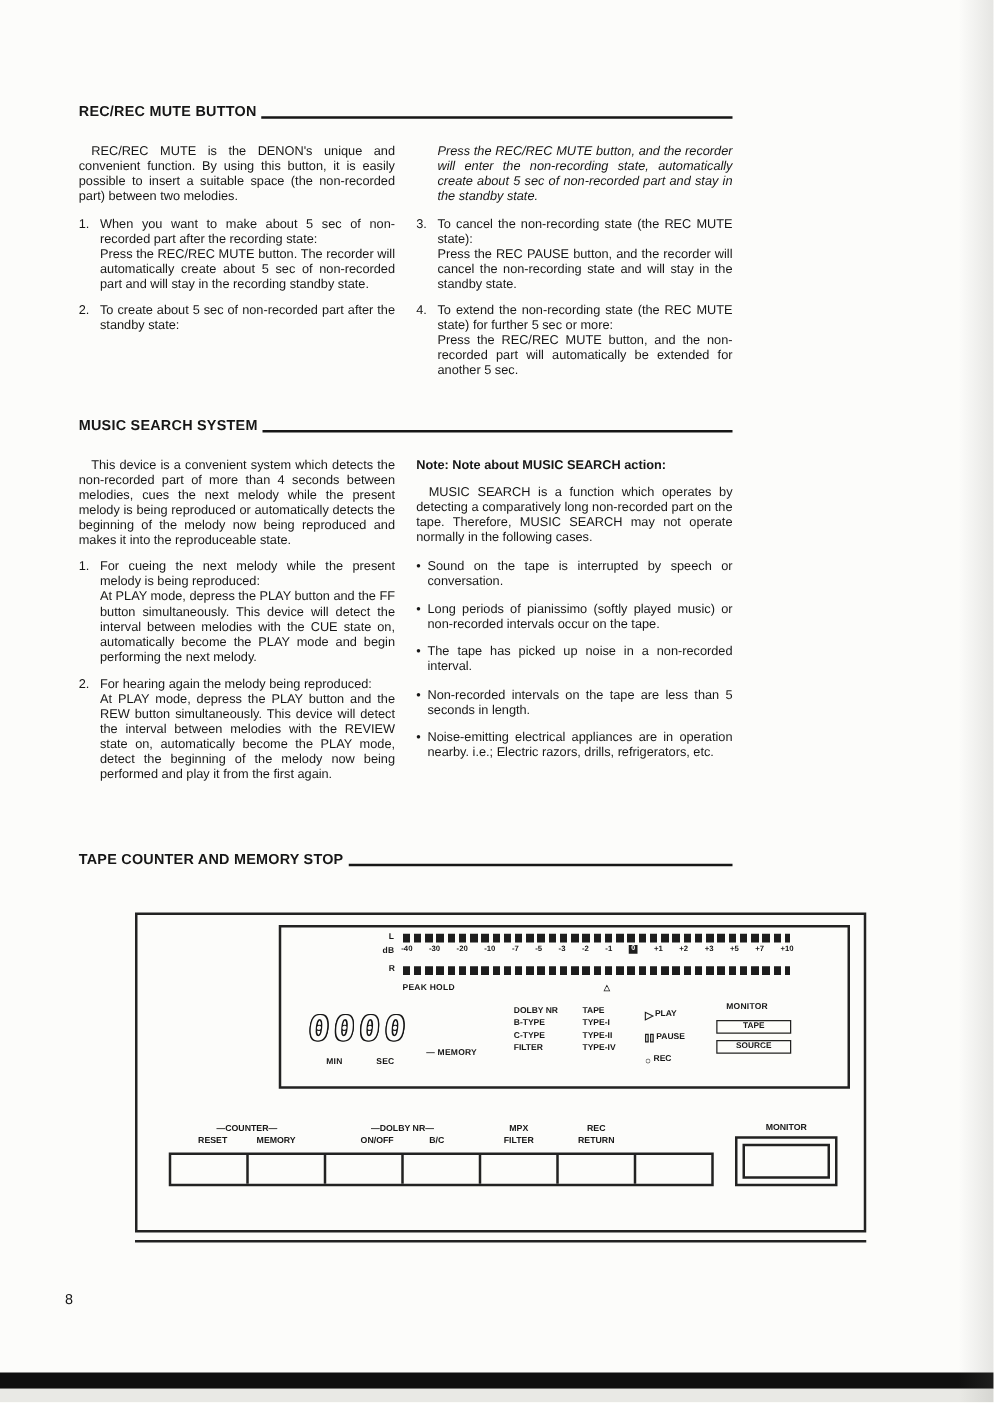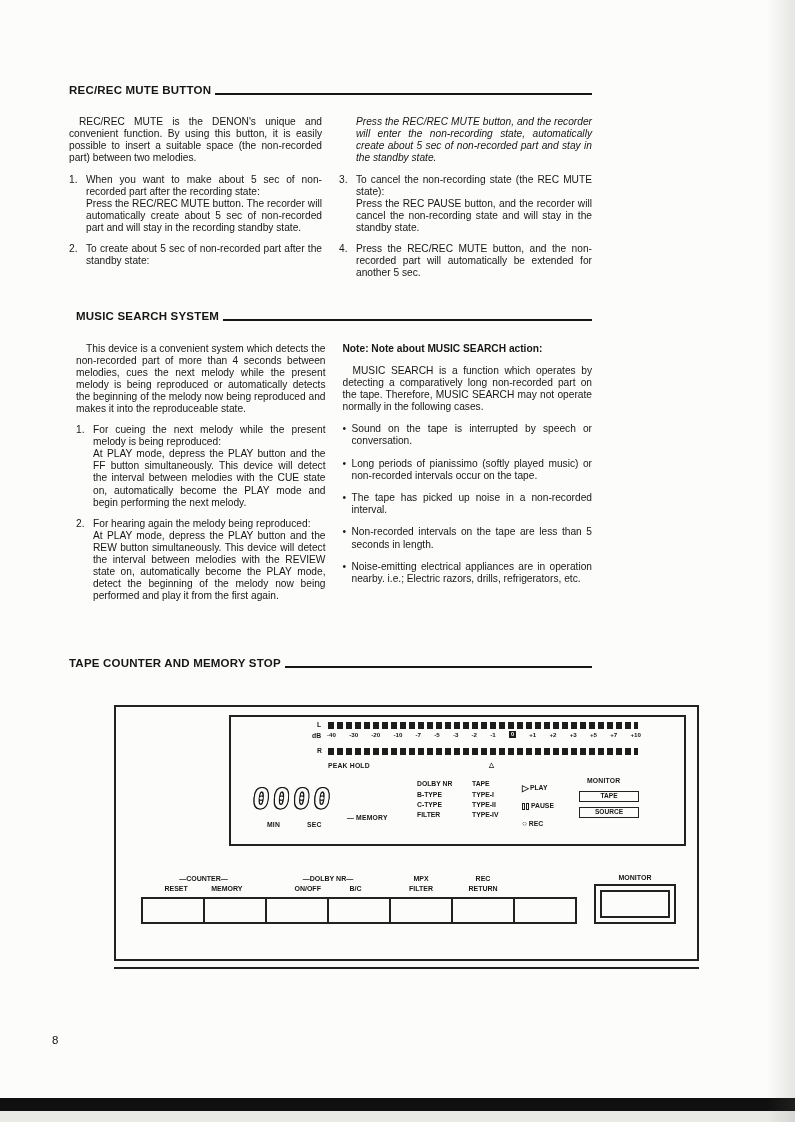--- a/index.html
+++ b/index.html
@@ -3,40 +3,40 @@
 <meta charset="utf-8">
 <style>
   html,body{margin:0;padding:0;background:#ffffff;}
   .page{position:relative;width:795px;height:1122px;background:#fcfcfa;overflow:hidden;
         font-family:"Liberation Sans",sans-serif;color:#161616;}
   .edge-shade{position:absolute;top:0;right:0;width:28px;height:100%;
         background:linear-gradient(to right,rgba(110,110,105,0),rgba(110,110,105,0.16));pointer-events:none;}
   .scan-bar{position:absolute;left:0;top:1098px;width:100%;height:13px;background:#101010;}
   .scan-foot{position:absolute;left:0;top:1111px;width:100%;height:11px;background:#e9e9e5;}
 
-  .content{position:absolute;left:14px;top:0;width:633px;padding:84px 55px 0 55px;box-sizing:border-box;}
+  .content{position:absolute;left:8px;top:0;width:633px;padding:84px 55px 0 55px;box-sizing:border-box;}
 
   .sec-head{display:flex;align-items:flex-end;margin-bottom:10px;}
   .sec-title{font-size:11.5px;font-weight:bold;letter-spacing:0.2px;white-space:nowrap;}
   .sec-rule{flex:1;border-bottom:2px solid #161616;margin-left:4px;margin-bottom:1px;}
 
   .cols{display:flex;gap:17px;}
   .col{width:331px;}
   .txt{font-size:10.2px;line-height:12.1px;text-align:justify;}
   .indent{text-indent:10px;}
   .mb{margin-bottom:9px;}
   .li{display:flex;margin-bottom:9px;font-size:10.2px;line-height:12.1px;}
   .li .num{flex:0 0 17px;}
   .li-text{flex:1;text-align:justify;}
   .right-intro{padding-left:17px;font-style:italic;}
   .note-title{font-weight:bold;text-align:left;margin-bottom:2px;}
   .bullet{position:relative;padding-left:9px;}
   .bullet::before{content:"\2022";position:absolute;left:0;}
 
-  #sec2{margin-top:22px;margin-left:7px;}
+  #sec2{margin-top:22px;}
   #sec3{margin-top:46px;}
 
   
   .diagram{position:relative;margin:36px 0 0 45px;width:585px;height:275px;}
   .panel{position:absolute;left:0;top:0;width:585px;height:256px;border:2px solid #222;box-sizing:border-box;}
   .panel-base{position:absolute;left:0;top:262px;width:585px;border-top:2px solid #222;}
 
   .display{position:absolute;left:113px;top:8px;width:457px;height:131px;border:2px solid #222;box-sizing:border-box;}
   .tl{position:absolute;font-size:6.8px;font-weight:bold;letter-spacing:0.2px;white-space:nowrap;}
   .meter{position:absolute;left:97px;width:310px;height:7px;
@@ -115,20 +115,21 @@
           <div class="li">
             <span class="num">3.</span>
             <div class="li-text">
               <div>To cancel the non-recording state (the REC MUTE state):</div>
               <div>Press the REC PAUSE button, and the recorder will cancel the non-recording state and will stay in the standby state.</div>
             </div>
           </div>
           <div class="li">
             <span class="num">4.</span>
             <div class="li-text">
+              <div>To extend the non-recording state (the REC MUTE state) for further 5 sec or more:</div>
               <div>Press the REC/REC MUTE button, and the non-recorded part will automatically be extended for another 5 sec.</div>
             </div>
           </div>
         </div>
       </div>
     </div>
 
     <div class="section" id="sec2">
       <div class="sec-head">
         <span class="sec-title">MUSIC SEARCH SYSTEM</span>

